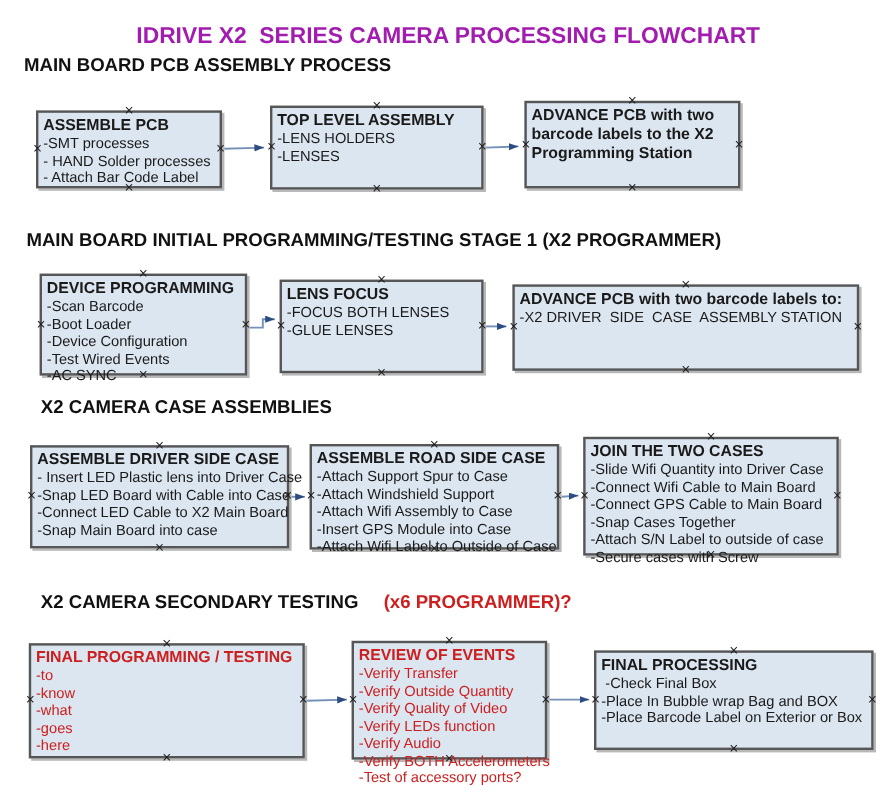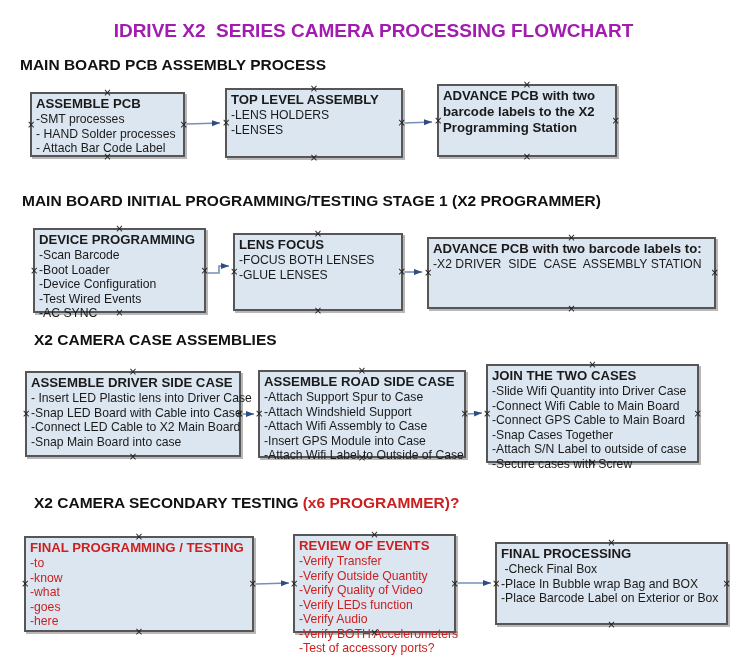--- a/index.html
+++ b/index.html
@@ -9,26 +9,26 @@
     overflow:hidden;
   }
   #canvas{position:absolute;left:0;top:0;width:747px;height:662px;}
   .doc-title{
     position:absolute;left:0;top:20px;width:747px;text-align:center;
     font-size:19px;font-weight:bold;white-space:pre;color:#a21caf;
   }
   .sec-heading{
     position:absolute;font-size:15.5px;font-weight:bold;white-space:pre;color:#111;
   }
-  #h1{left:20px;top:56px;}
+  #h1{left:20px;top:46px;}
   #h2{left:22px;top:192px;}
   #h3{left:34px;top:331px;}
   #h4{left:34px;top:494px;}
   .red{color:#cc2020;}
-  .heading-red{margin-left:4px;}
+  .heading-red{margin-left:21px;}
   .fbox{
     position:absolute;background:#dce6f1;border:2px solid #565656;
     box-shadow:2px 2px 0 rgba(125,125,125,.55);
     padding:2px 4px 0 4px;box-sizing:border-box;z-index:2;
   }
   .fbox .btitle{font-size:13.2px;font-weight:bold;line-height:16px;}
   .fbox .line{font-size:12.2px;line-height:14.5px;white-space:pre;}
   #b11{left:30px; top:92px; width:155px;height:65px;}
   #b12{left:225px;top:88px; width:178px;height:70px;}
   #b13{left:437px;top:84px; width:180px;height:73px;}

